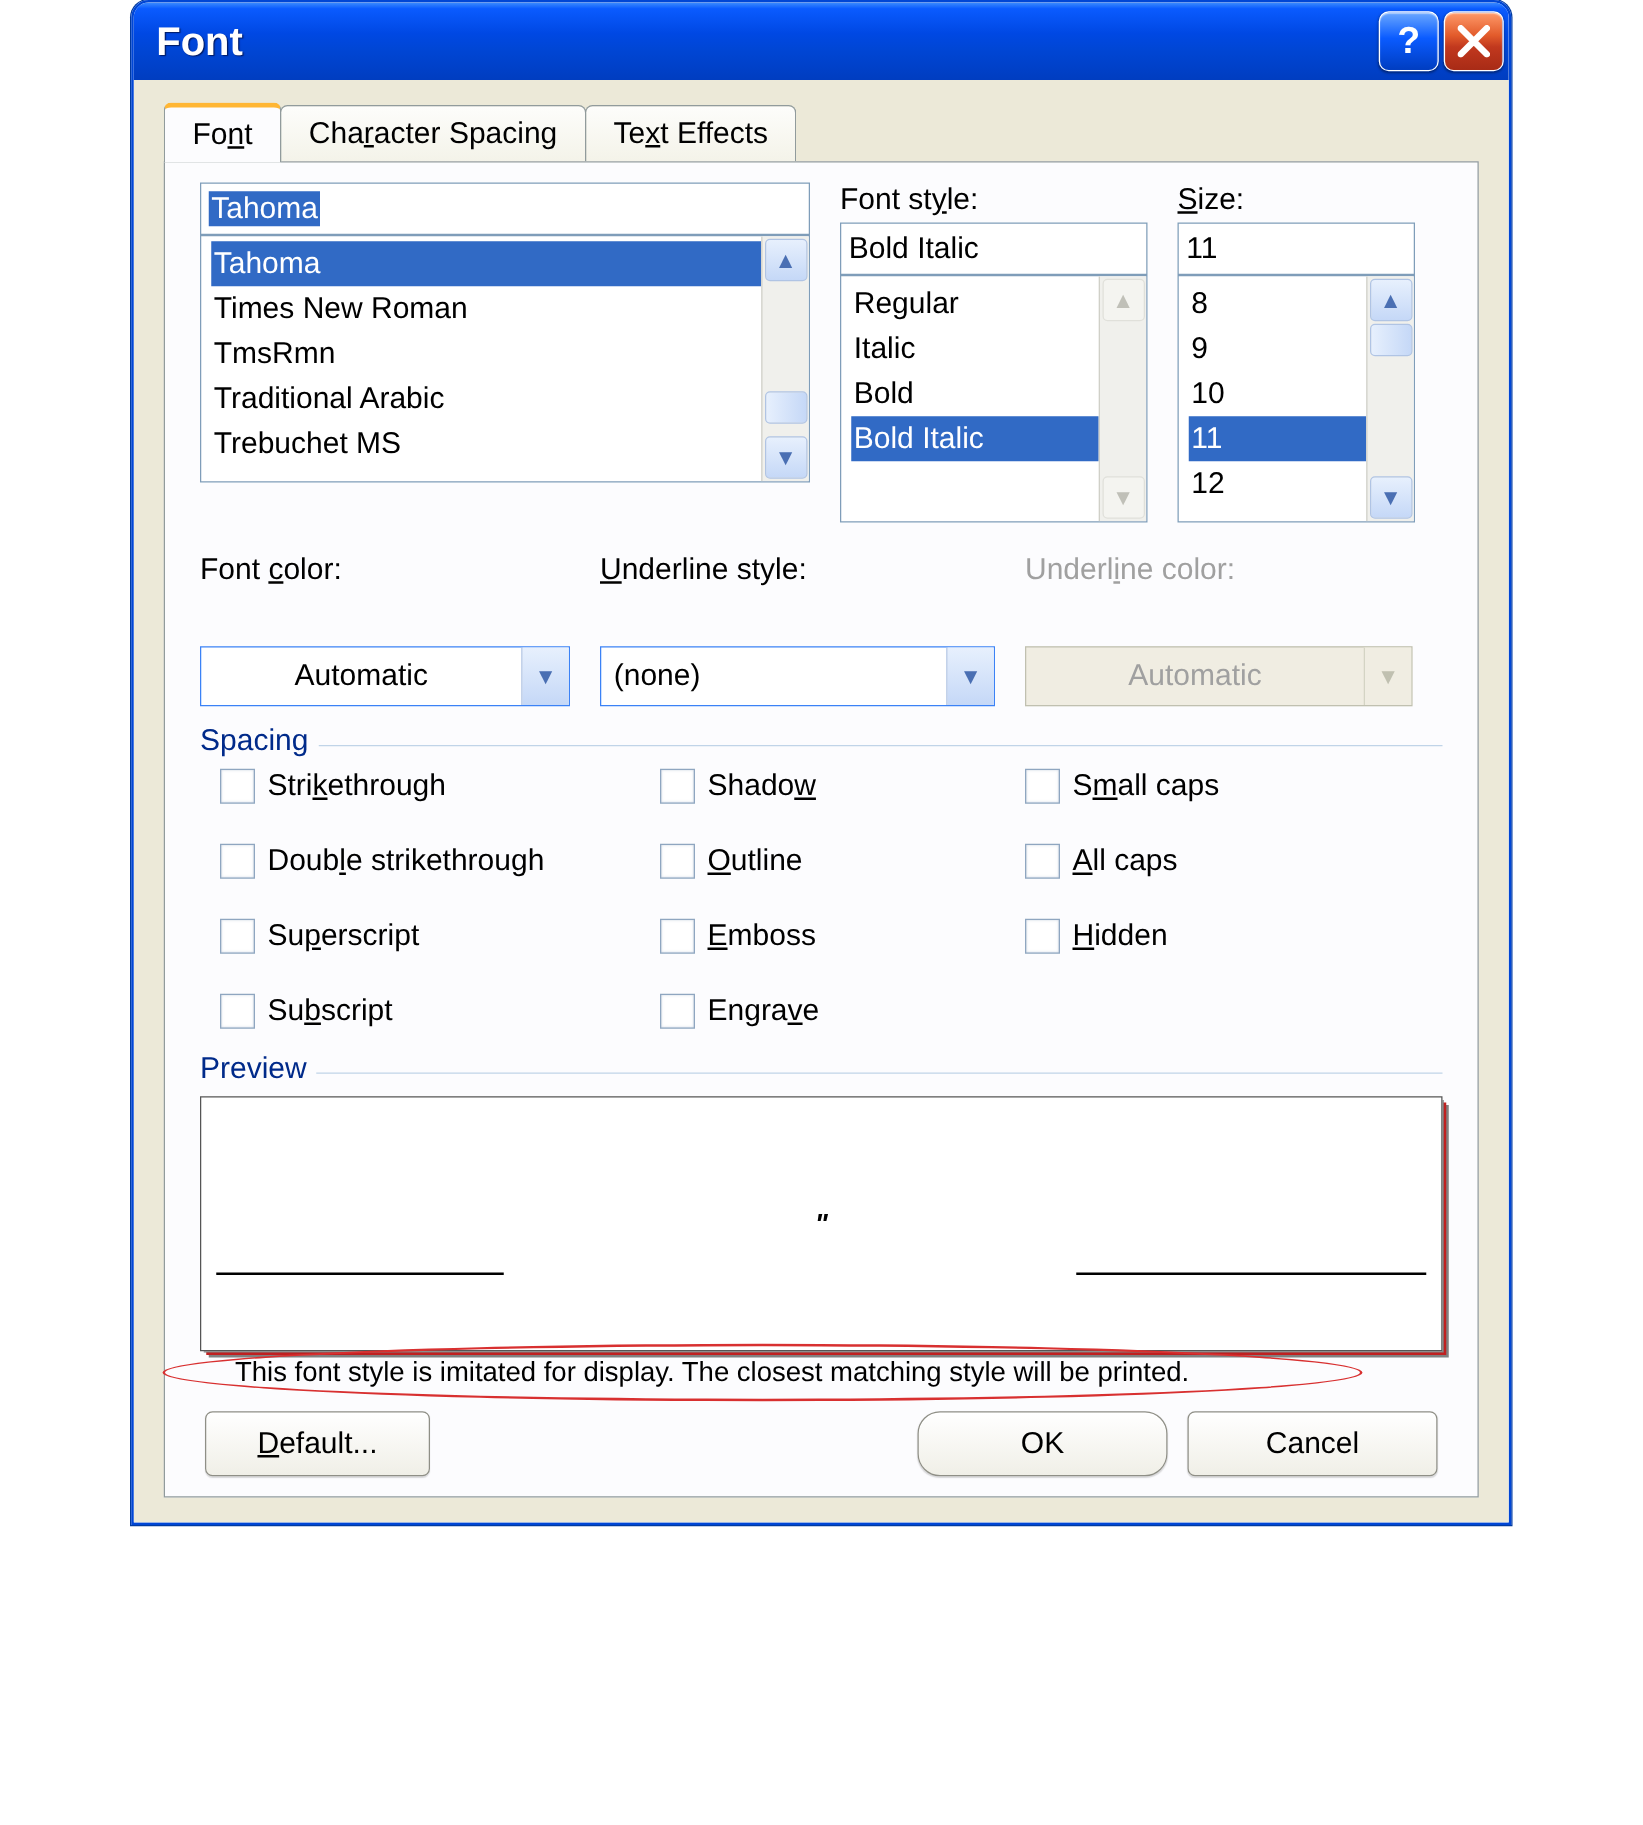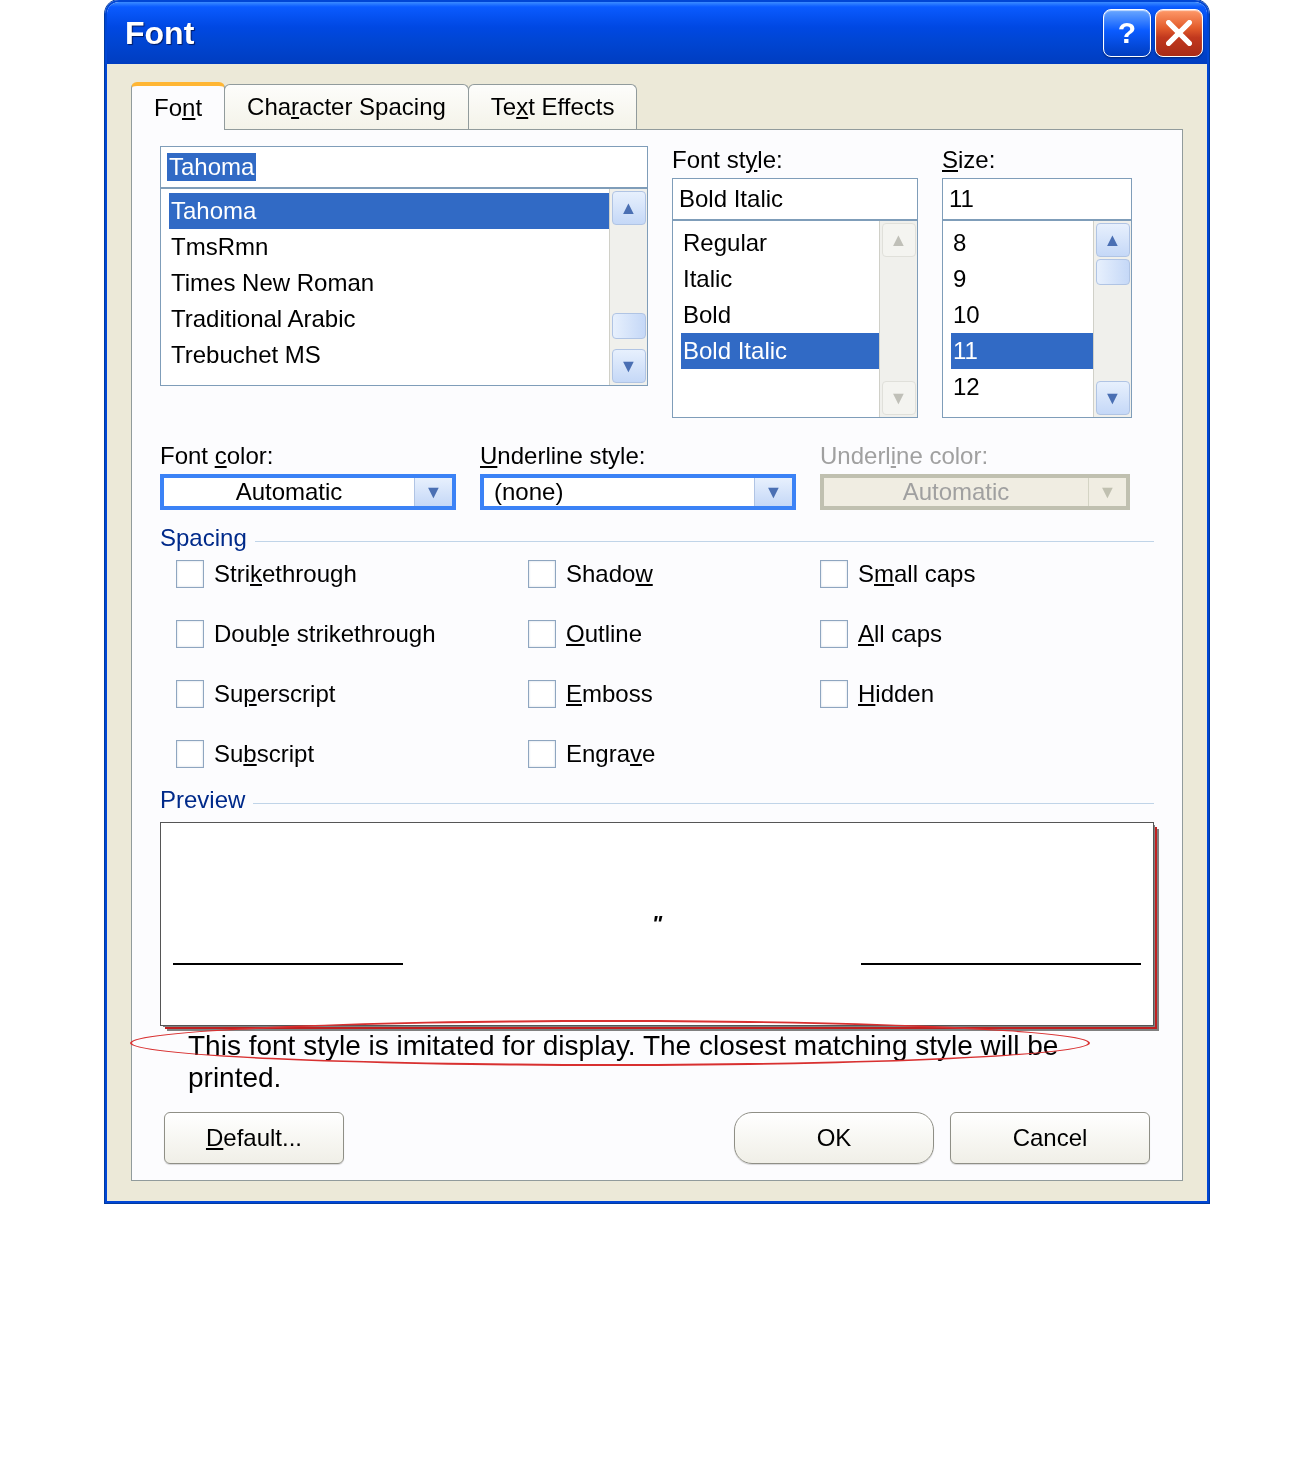--- a/index.html
+++ b/index.html
@@ -150,24 +150,25 @@
   .sb-thumb {
     width: 34px;
     background: linear-gradient(to right, #e7f0fd, #c5d8f7);
     border: 1px solid #b0c4e4;
     border-radius: 4px;
     margin: 2px 0;
   }
   .sb-track { flex: 1; display: flex; flex-direction: column; }
   .combobox {
     background: #fff;
-    border: 4px solid #3b82f6;
-    height: 36px;
+    border: 1px solid #3b82f6;
+    height: 48px;
     display: flex;
     align-items: stretch;
+    margin-top: 43px;
   }
   .combobox.disabled { background: #f0ede2; color: #a0a0a0; border-color:#c0c0b0;}
   .combobox .cbtxt { flex: 1; padding: 0 10px; display: flex; align-items: center; }
   .combobox .cbbtn {
     width: 38px;
     background: linear-gradient(to bottom, #e7f0fd, #c5d8f7);
     border-left: 1px solid #b0c4e4;
     display: flex;
     align-items: center;
     justify-content: center;
@@ -224,21 +225,21 @@
   }
   .ellipse {
     position: absolute;
     width: 960px; height: 46px;
     border: 2px solid #d83030;
     border-radius: 50%;
     left: -30px; top: -6px;
     pointer-events: none;
   }
   .preview-msg {
-    font-size: 28px;
+    font-size: 22px;
     padding: 4px 0 18px 28px;
     position: relative;
   }
   .btn-row {
     display: flex;
     padding: 0 4px 0 4px;
   }
   .btn {
     background: linear-gradient(to bottom, #fff, #f0efe7);
     border: 1px solid #8f8f86;
@@ -283,22 +284,22 @@
     <div class="panel">
 
       <div class="row">
         <div class="col" style="width:488px;">
           <div class="textbox">
             <span class="sel">Tahoma</span>
           </div>
           <div class="listbox">
             <div class="items">
               <div class="selected">Tahoma</div>
+              <div>Times New Roman</div>
               <div>TmsRmn</div>
-              <div>Times New Roman</div>
               <div>Traditional Arabic</div>
               <div>Trebuchet MS</div>
             </div>
             <div class="scrollbar">
               <div class="sb-btn">
                   <span class="sb-arrow">▲</span>
                 </div>
               <div class="sb-track">
                 <div style="flex:1"></div>
                 <div class="sb-thumb" style="height:26px;"></div>

